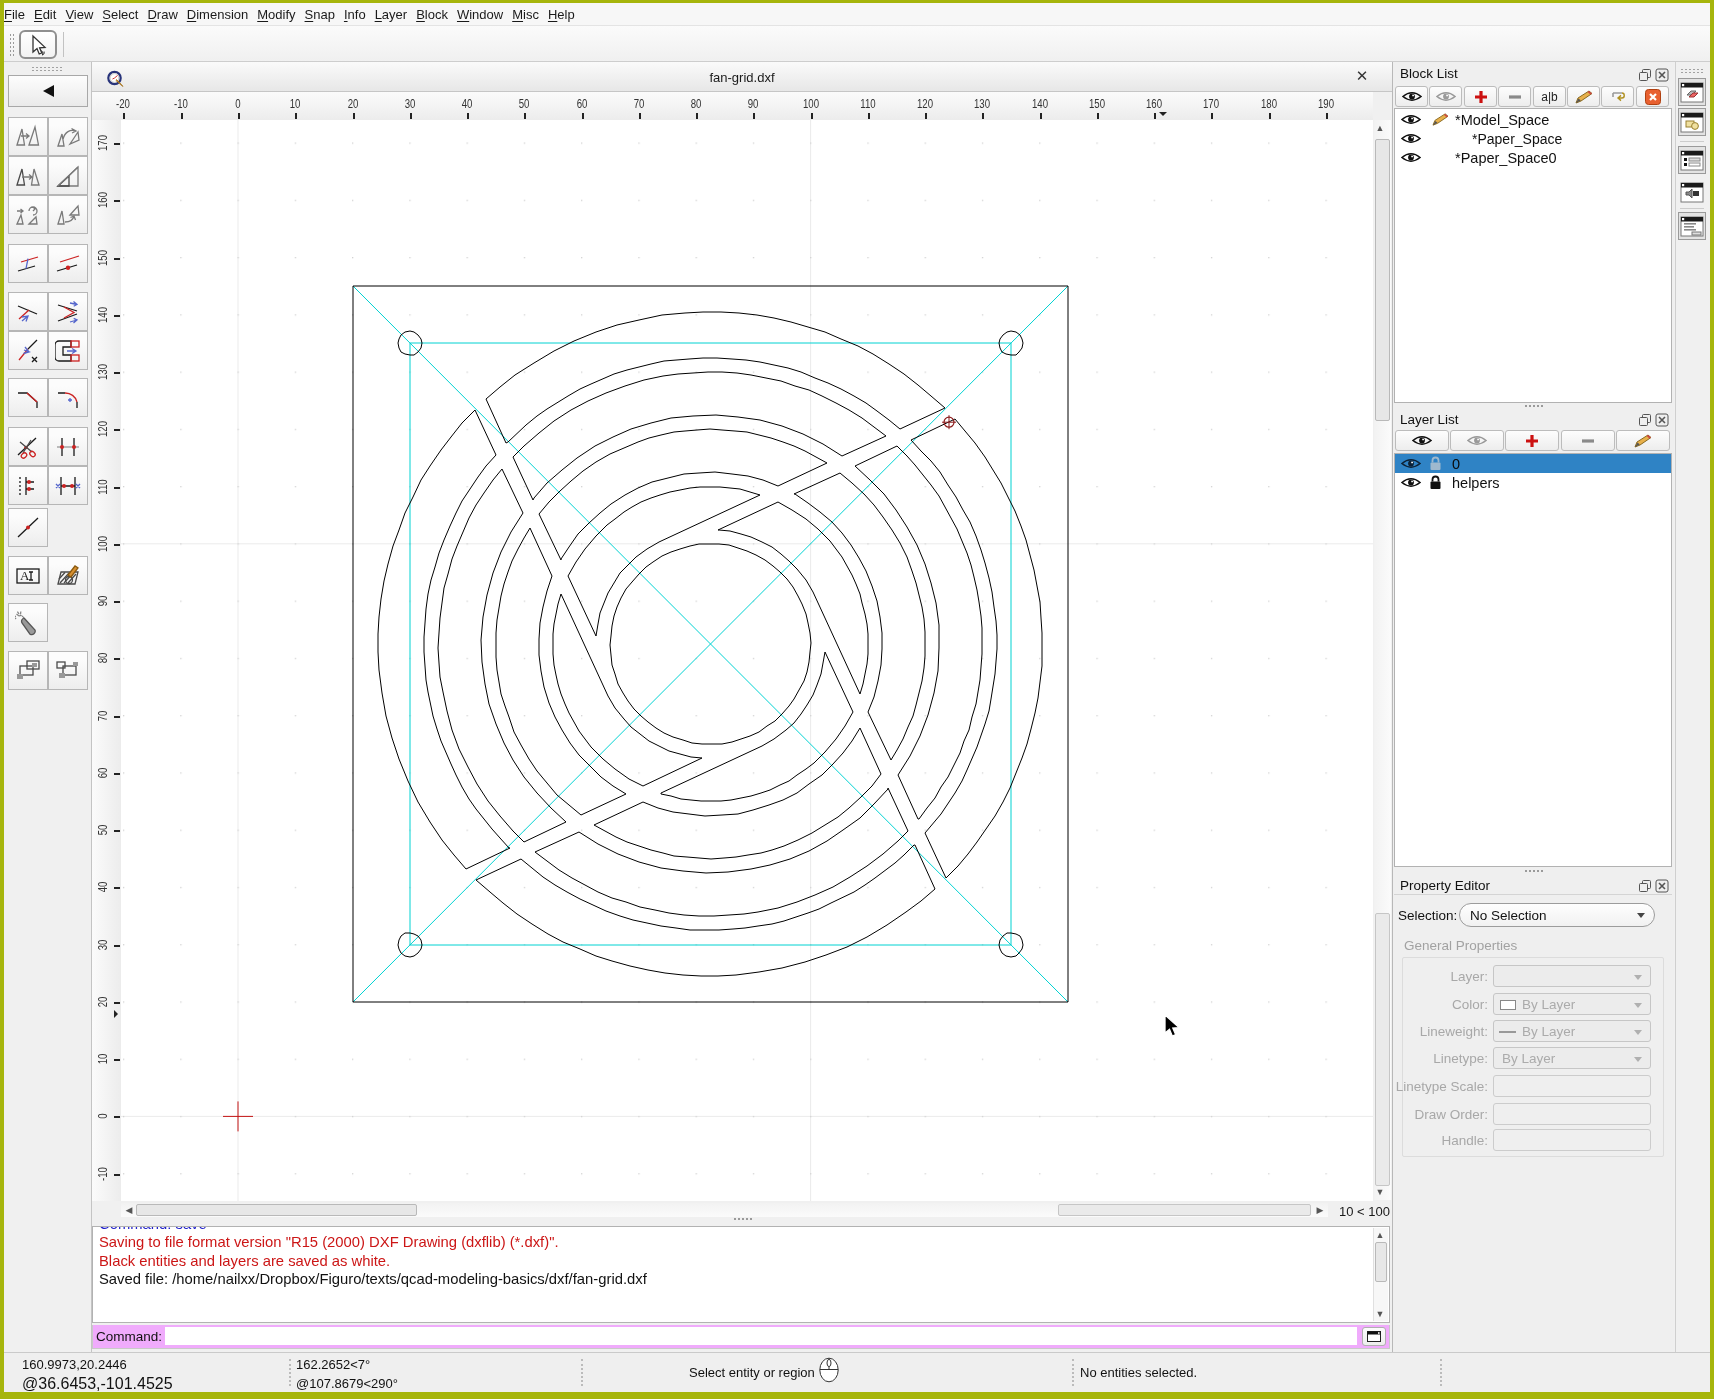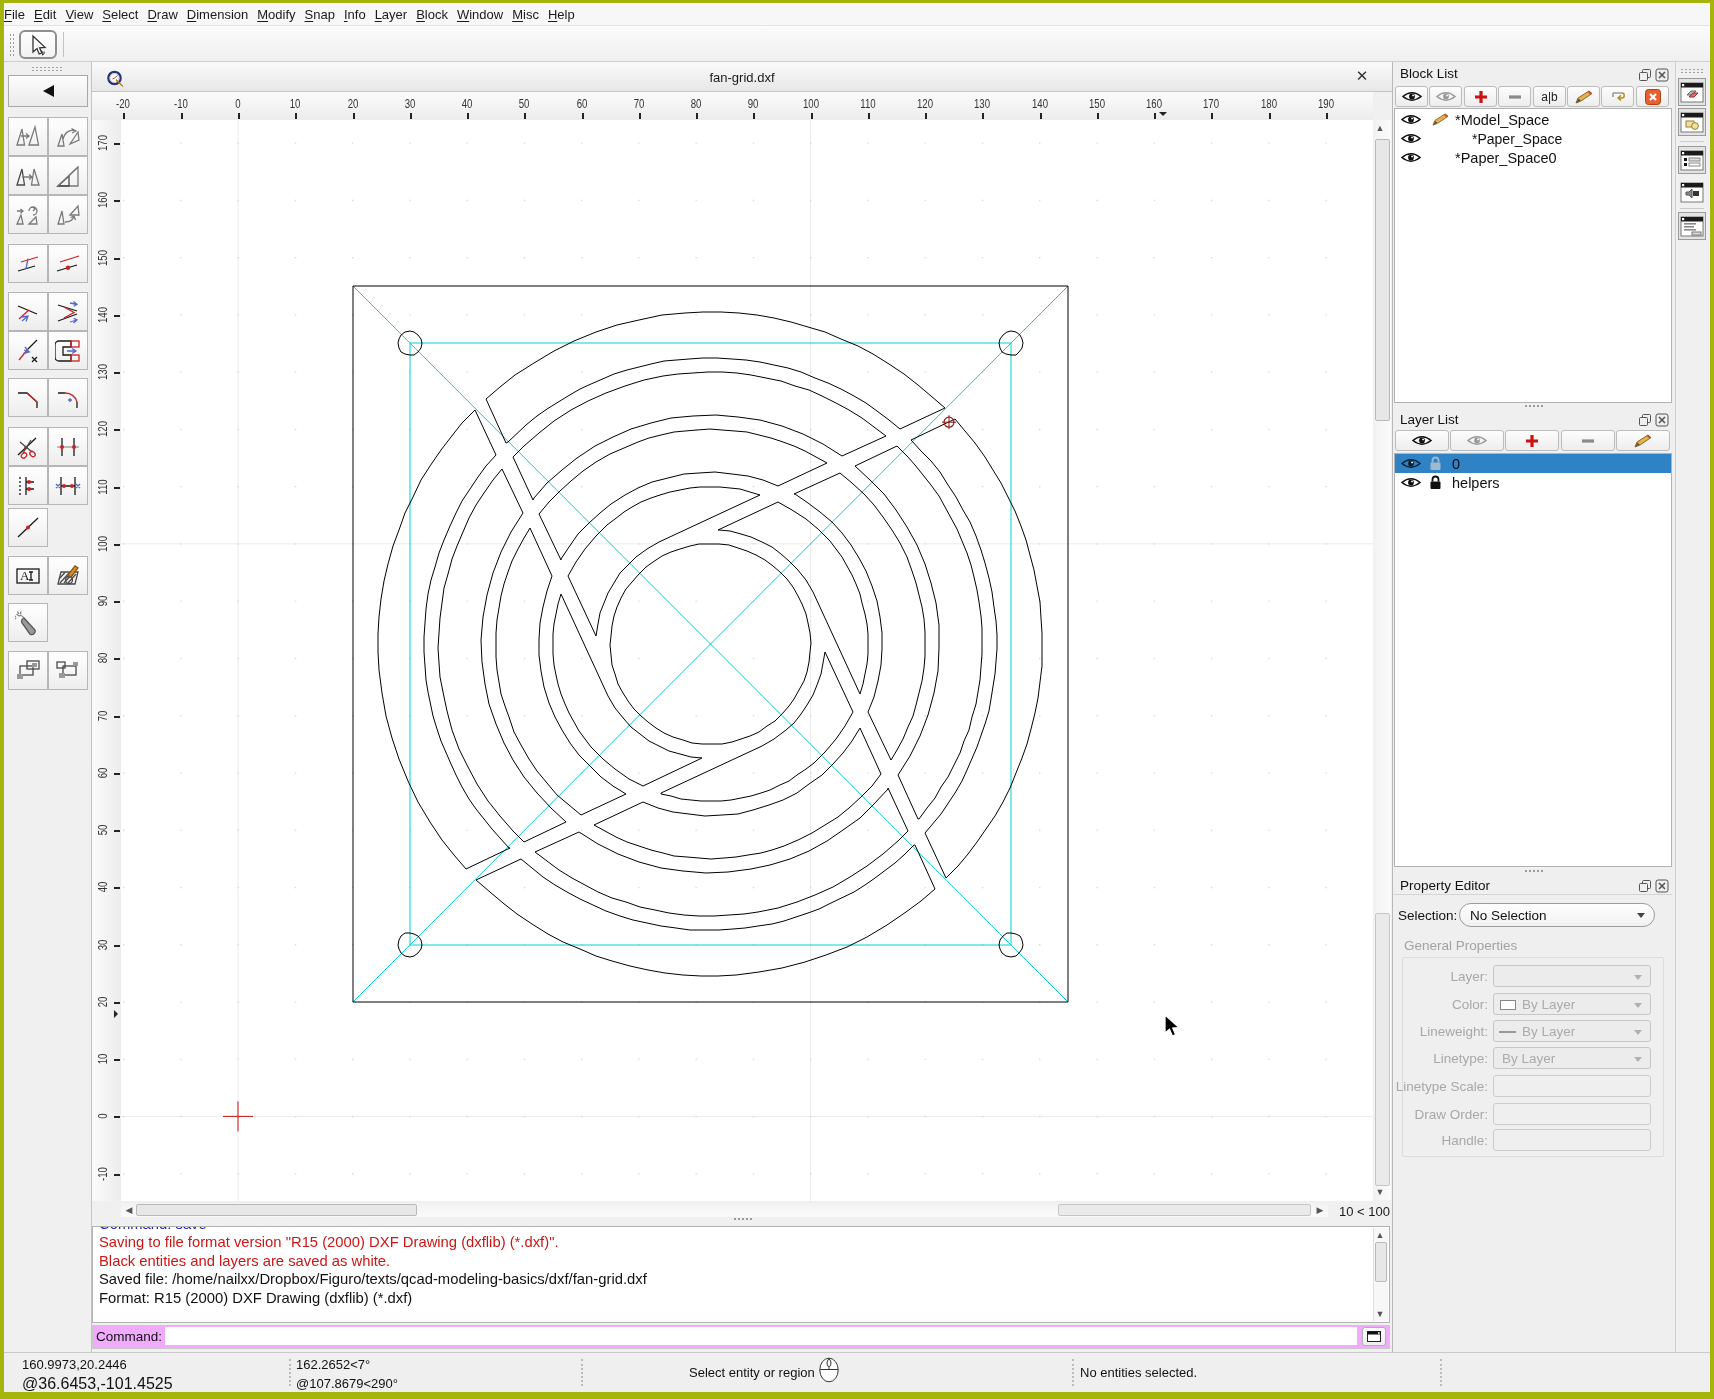--- a/index.html
+++ b/index.html
@@ -427,21 +427,20 @@
     <div class="sb-arrow" style="right:2px;top:1px">▶</div>
   </div>
 <span style="position:absolute;left:1335px;top:1204px;width:55px;font-size:13px;color:#1a1a1a;text-align:right">10 &lt; 100</span>
 <div style="position:absolute;left:733px;top:1217px;width:20px;height:4px;background-image:radial-gradient(#9a9a9a 35%,transparent 37%);background-size:4px 4px"></div>
 <div style="position:absolute;left:92px;top:1226px;width:1298px;height:97px;background:#fff;border:1px solid #b2b2b2;overflow:hidden">
     <div style="position:absolute;left:6px;top:-12px;right:20px">
       <div class="hline cblue">Command: save</div>
       <div class="hline cred">Saving to file format version "R15 (2000) DXF Drawing (dxflib) (*.dxf)".</div>
       <div class="hline cred">Black entities and layers are saved as white.</div>
       <div class="hline cblack">Saved file: /home/nailxx/Dropbox/Figuro/texts/qcad-modeling-basics/dxf/fan-grid.dxf</div>
-      <div class="hline cblack">Format: R15 (2000) DXF Drawing (dxflib) (*.dxf)</div>
     </div>
     <div style="position:absolute;right:1px;top:1px;width:15px;height:93px;background:#f7f7f7;border-left:1px solid #e0e0e0">
       <div class="sb-arrow" style="left:0;right:0;top:1px">▲</div>
       <div class="sb-thumb" style="left:1px;right:1px;top:14px;height:40px"></div>
       <div class="sb-arrow" style="left:0;right:0;bottom:1px">▼</div>
     </div>
   </div>
 <div style="position:absolute;left:92px;top:1325px;width:1298px;height:24px;background:#f0abfc;border:1px solid #c9c9c9;border-top:none">
     <span style="position:absolute;left:3px;top:4px;font-size:13.5px;color:#111">Command:</span>
     <input style="position: absolute; left: 72px; top: 2px; right: 32px; height: 18px; border: none; outline: none; font-size: 13.5px; font-family: inherit;">

